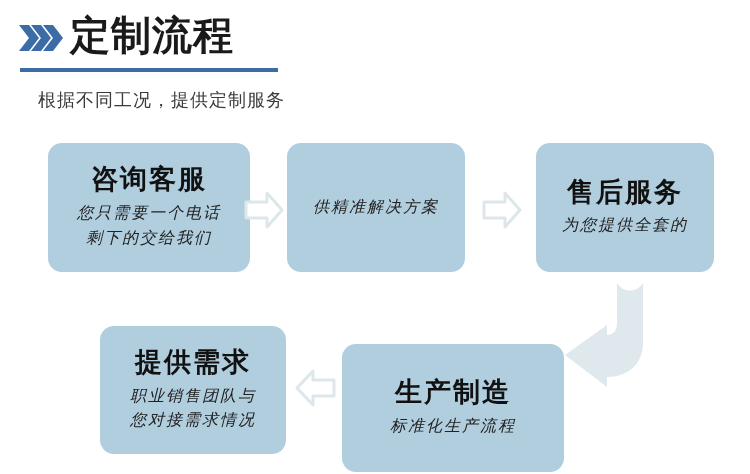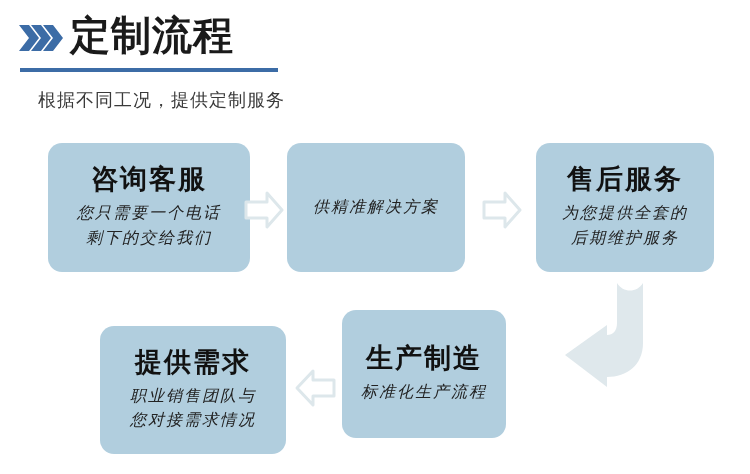--- a/index.html
+++ b/index.html
@@ -94,21 +94,21 @@
     font-family: "DejaVu Serif", "Liberation Serif", serif;
     white-space: nowrap;
   }
 
   
   #box-consult    { left: 48px;  top: 143px; width: 202px; height: 129px; }
   #box-design     { left: 287px; top: 143px; width: 178px; height: 129px; }
   #box-aftersales { left: 523px; top: 143px; width: 178px; height: 129px; margin-left: 13px; }
   
   #box-demand     { left: 100px; top: 326px; width: 186px; height: 128px; }
-  #box-manufact   { left: 342px; top: 310px; width: 164px; height: 128px; }
+  #box-manufact   { left: 342px; top: 344px; width: 222px; height: 128px; }
 
   
   .arrow {
     position: absolute;
   }
   #arrow-1 { left: 243px; top: 189px; width: 42px; height: 42px; }
   #arrow-2 { left: 481px; top: 189px; width: 42px; height: 42px; }
   #arrow-3 { left: 293px; top: 366px; width: 44px; height: 44px; }
   #arrow-bend { left: 551px; top: 281px; width: 130px; height: 108px; }
 </style>
@@ -151,21 +151,20 @@
 
   <div class="arrow" id="arrow-2">
     <svg width="42" height="42" viewBox="0 0 42 42" xmlns="http://www.w3.org/2000/svg">
       <path d="M3 13 L24 13 L24 4 L39 21 L24 38 L24 29 L3 29 Z" fill="#ffffff" stroke="#dde7eb" stroke-width="3" stroke-linejoin="round"></path>
     </svg>
   </div>
 
   <div class="flow-box" id="box-aftersales">
     <div class="box-title">售后服务</div>
     <div class="box-line">为您提供全套的</div>
-    <div class="box-line">后期维护服务</div>
   </div>
 
   <div class="arrow" id="arrow-bend">
     <svg width="130" height="108" viewBox="0 0 130 108" xmlns="http://www.w3.org/2000/svg">
       <path d="M66 2
                C 72 12, 86 12, 92 2
                L 92 62
                C 92 84, 76 96, 56 96
                L 56 106
                L 14 74

